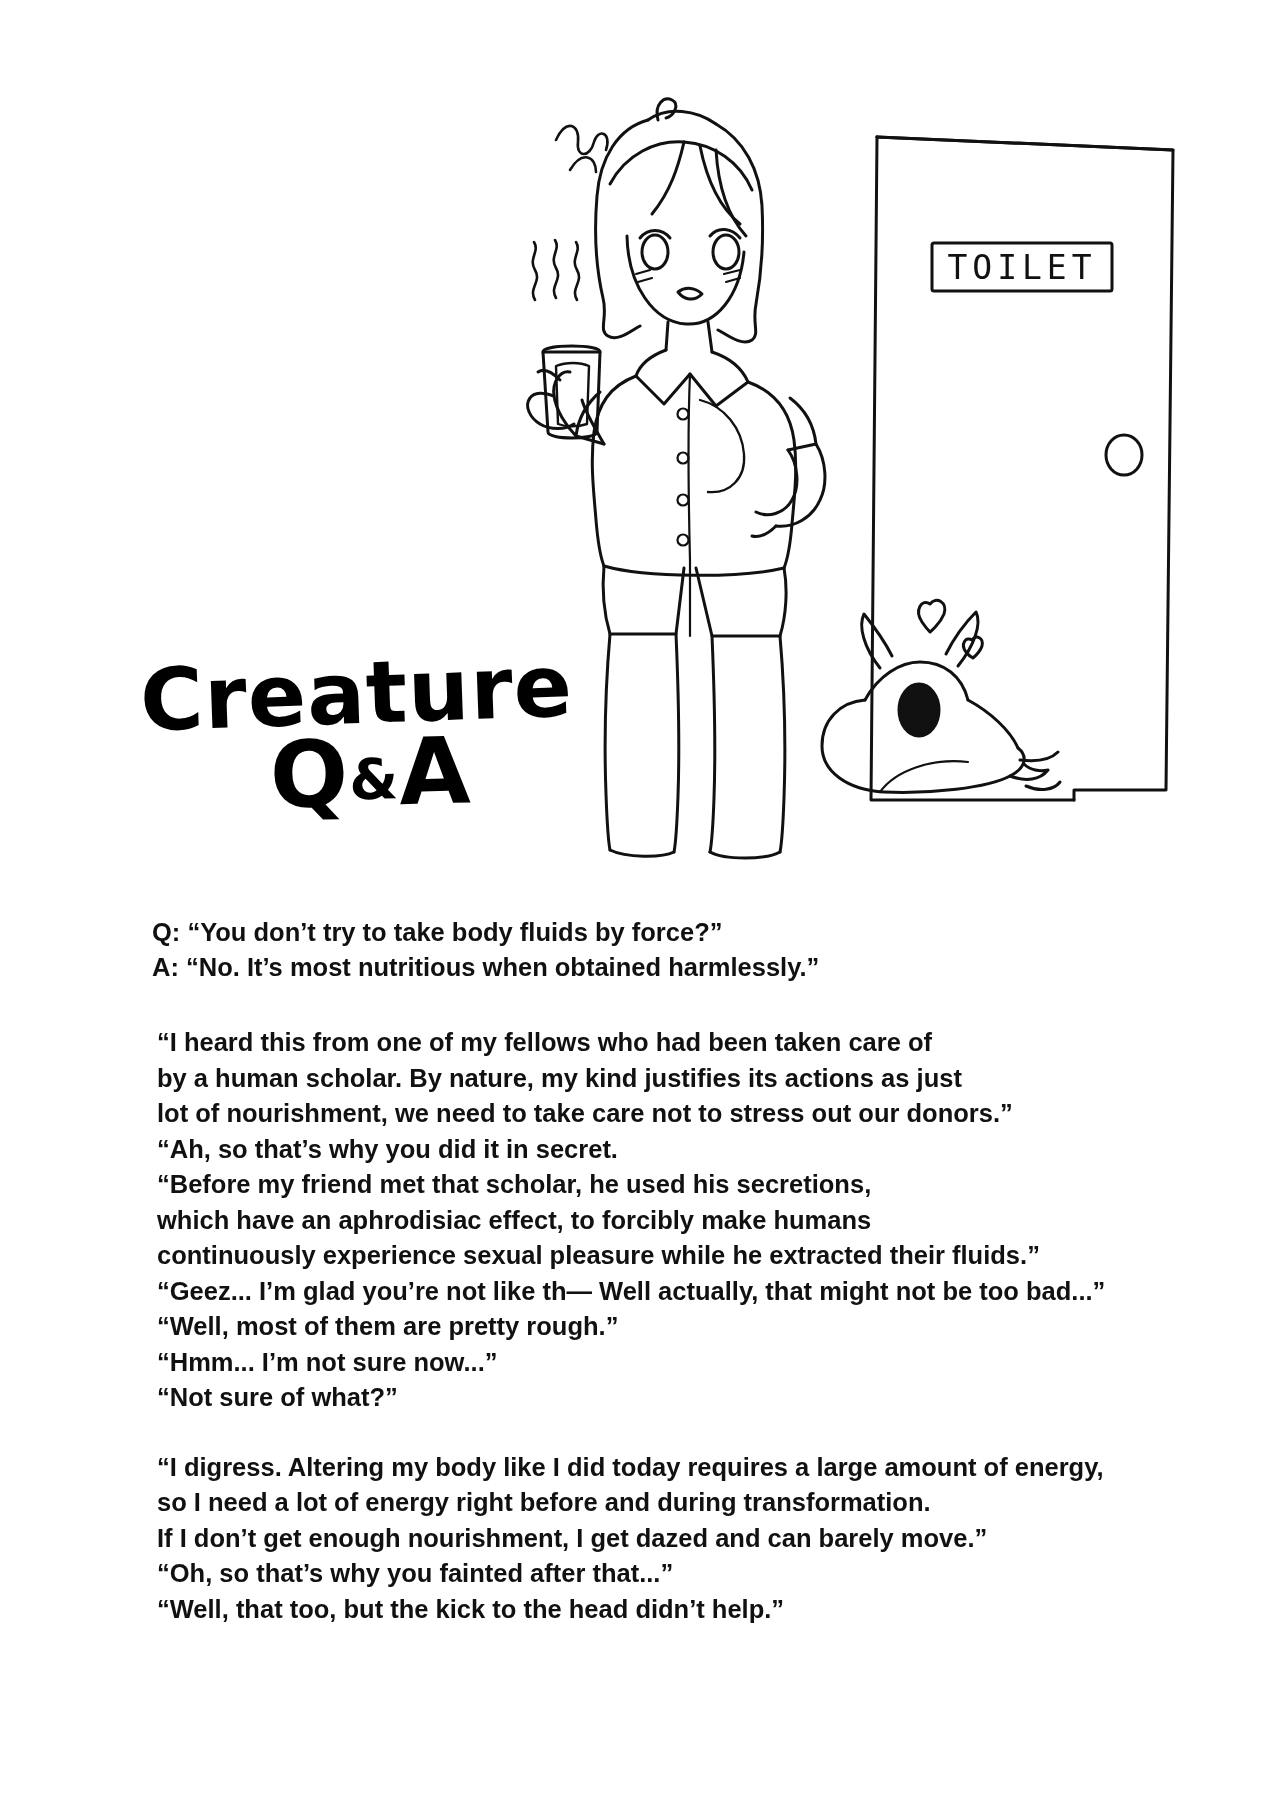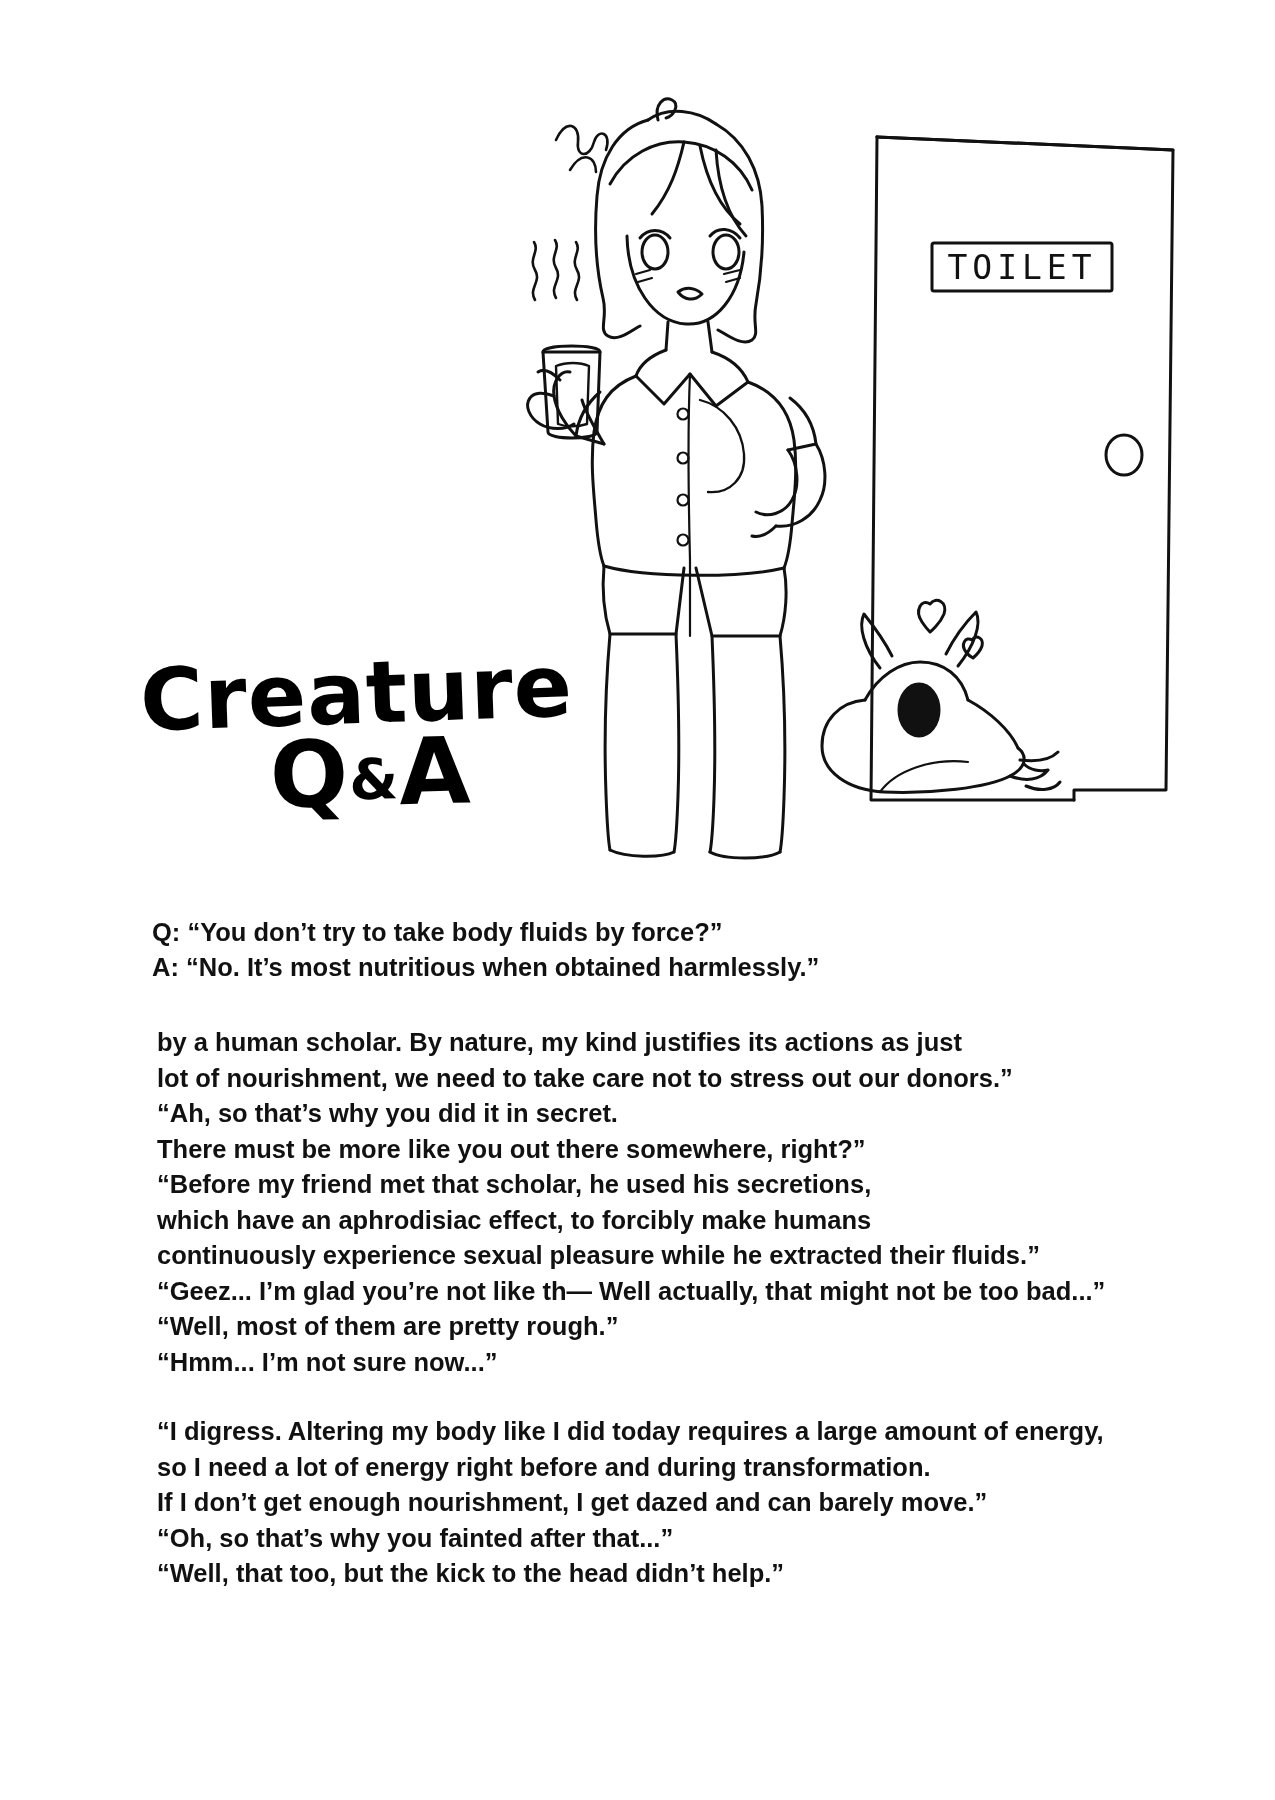--- a/index.html
+++ b/index.html
@@ -245,30 +245,31 @@
   <div class="text-body">
 
     <div class="qa-block">
       <p>Q: “You don’t try to take body fluids by force?”</p>
       <p>A: “No. It’s most nutritious when obtained harmlessly.”</p>
     </div>
 
     <div class="spacer-lg"></div>
 
     <div class="body-block">
+      <p>“I heard this from one of my fellows who had been taken care of</p>
       <p>by a human scholar. By nature, my kind justifies its actions as just</p>
       <p>lot of nourishment, we need to take care not to stress out our donors.”</p>
       <p>“Ah, so that’s why you did it in secret.</p>
-      <p>There must be more like you out there somewhere, right?”</p>
       <p>“Before my friend met that scholar, he used his secretions,</p>
       <p>which have an aphrodisiac effect, to forcibly make humans</p>
       <p>continuously experience sexual pleasure while he extracted their fluids.”</p>
       <p>“Geez... I’m glad you’re not like th— Well actually, that might not be too bad...”</p>
       <p>“Well, most of them are pretty rough.”</p>
       <p>“Hmm... I’m not sure now...”</p>
+      <p>“Not sure of what?”</p>
     </div>
 
     <div class="spacer-md"></div>
 
     <div class="body-block">
       <p>“I digress. Altering my body like I did today requires a large amount of energy,</p>
       <p>so I need a lot of energy right before and during transformation.</p>
       <p>If I don’t get enough nourishment, I get dazed and can barely move.”</p>
       <p>“Oh, so that’s why you fainted after that...”</p>
       <p>“Well, that too, but the kick to the head didn’t help.”</p>

